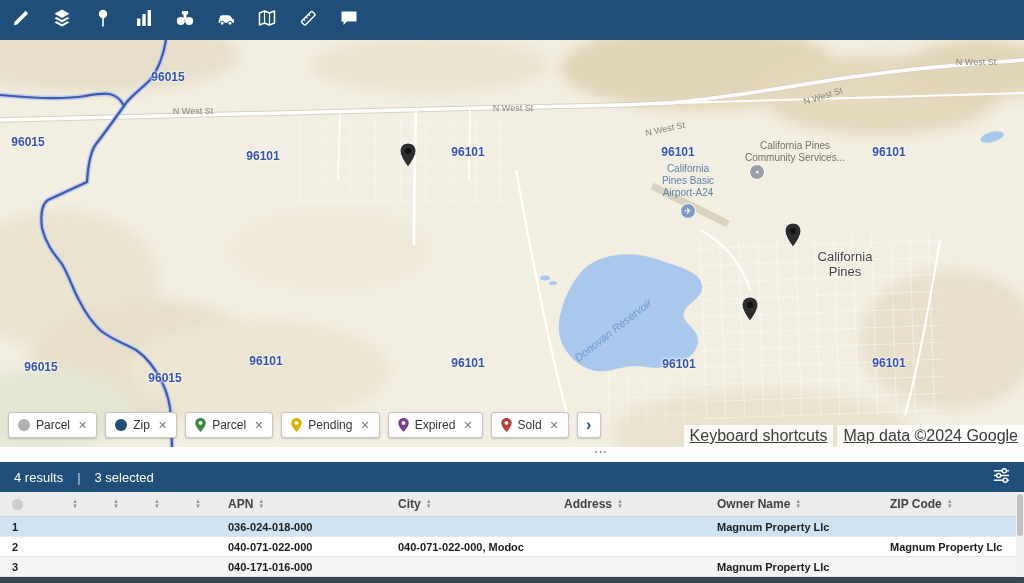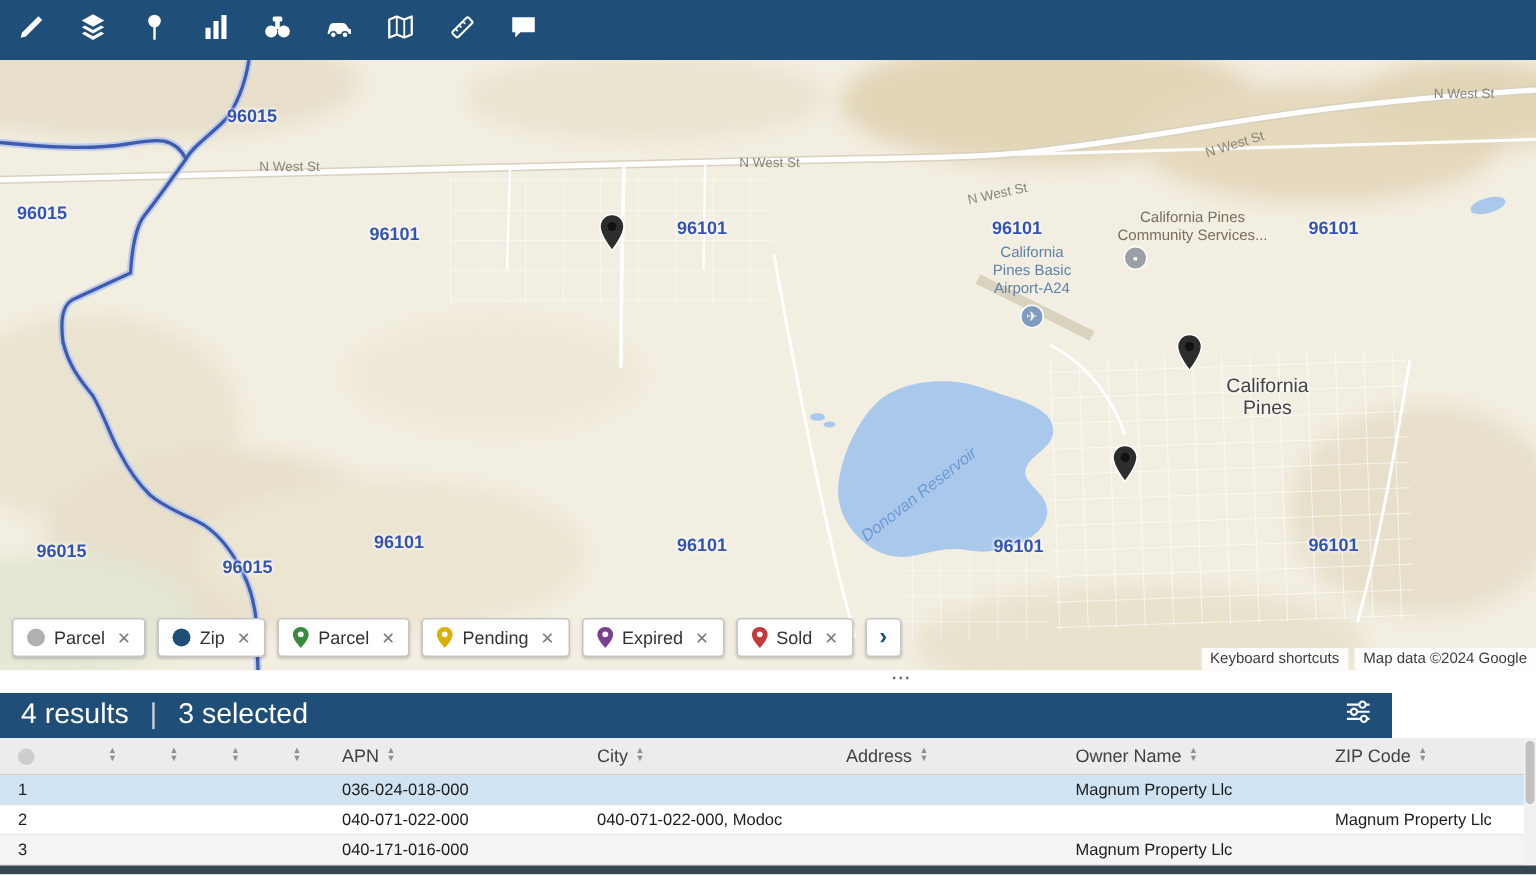--- a/index.html
+++ b/index.html
@@ -29,35 +29,35 @@
 
   
   #chips { position:absolute; left:8px; bottom:9px; display:flex; gap:8px; align-items:center; pointer-events:auto; }
   .chip { height:26px; background:#fff; border:1px solid #c6c6c6; border-radius:3px; display:flex; align-items:center; gap:6px; padding:0 9px; font-size:12px; color:#333; box-shadow:0 1px 2px rgba(0,0,0,0.18); cursor:pointer;margin-top:48px; }
   .chip .dot { width:12px; height:12px; border-radius:50%; }
   .chip .pinicon svg { display:block; }
   .chip .x { color:#7a7a7a; font-size:11px; margin-left:2px; }
   .chip-more { width:24px; justify-content:center; padding:0; color:#1f4e79; font-weight:bold; font-size:16px; }
 
   
-  #attribution { position:absolute; right:0; bottom:0; display:flex; gap:4px; font-size:10px; color:#3c3c3c; }
+  #attribution { position:absolute; right:0; bottom:0; display:flex; gap:4px; font-size:16px; color:#3c3c3c;text-decoration:underline; }
   #attribution span { background:rgba(255,255,255,0.85); padding:2px 6px; white-space:nowrap; }
 
   
   #divider { position:absolute; top:447px; left:0; width:1024px; height:15px; background:#ffffff; cursor:row-resize; }
   #divider span { position:absolute; left:594px; top:-3px; color:#555; font-size:13px; letter-spacing:1px; }
 
   
-  #results-bar { position:absolute; top:462px; left:0; width:928px; height:30px; background:#1f4e79; color:#fff; display:flex; align-items:center; font-size:19px; padding:0 14px; gap:14px; }
+  #results-bar { position:absolute; top:462px; left:0; width:1024px; height:30px; background:#1f4e79; color:#fff; display:flex; align-items:center; font-size:13px; padding:0 14px; gap:14px; }
   #results-bar .sep { opacity:0.75; }
   #settings-btn { margin-left:auto; display:flex; align-items:center; cursor:pointer; }
   #settings-btn svg { width:17px; height:17px; }
 
   
-  #table { position:absolute; top:492px; left:0; width:1024px; height:85px; background:#fff; }
+  #table { position:absolute; top:492px; left:0; width:1024px; height:85px; background:#fff;font-weight:bold; }
   .trow { display:grid; grid-template-columns:52px 41px 41px 41px 41px 170px 166px 153px 173px 1fr; }
   #thead .trow { height:25px; background:#ececec; border-bottom:1px solid #cfcfcf; color:#424242; font-size:12px; }
   .th { display:flex; align-items:center; padding:0 4px 0 12px; overflow:hidden; white-space:nowrap; cursor:pointer; }
   .th.center { justify-content:center; padding:0; }
   .hcircle { width:11px; height:11px; border-radius:50%; background:#cdcdcd; display:inline-block; }
   .sort { display:inline-flex; flex-direction:column; align-items:center; margin-left:5px; }
   .sort span { font-size:6px; line-height:5px; color:#8f8f8f; }
   .row { height:20px; font-size:11px; color:#1c1c1c; border-bottom:1px solid #e6e6e6; background:#fff; cursor:pointer; }
   .row.alt { background:#f4f5f7; }
   .row.selected { background:#cfe3f3; }

